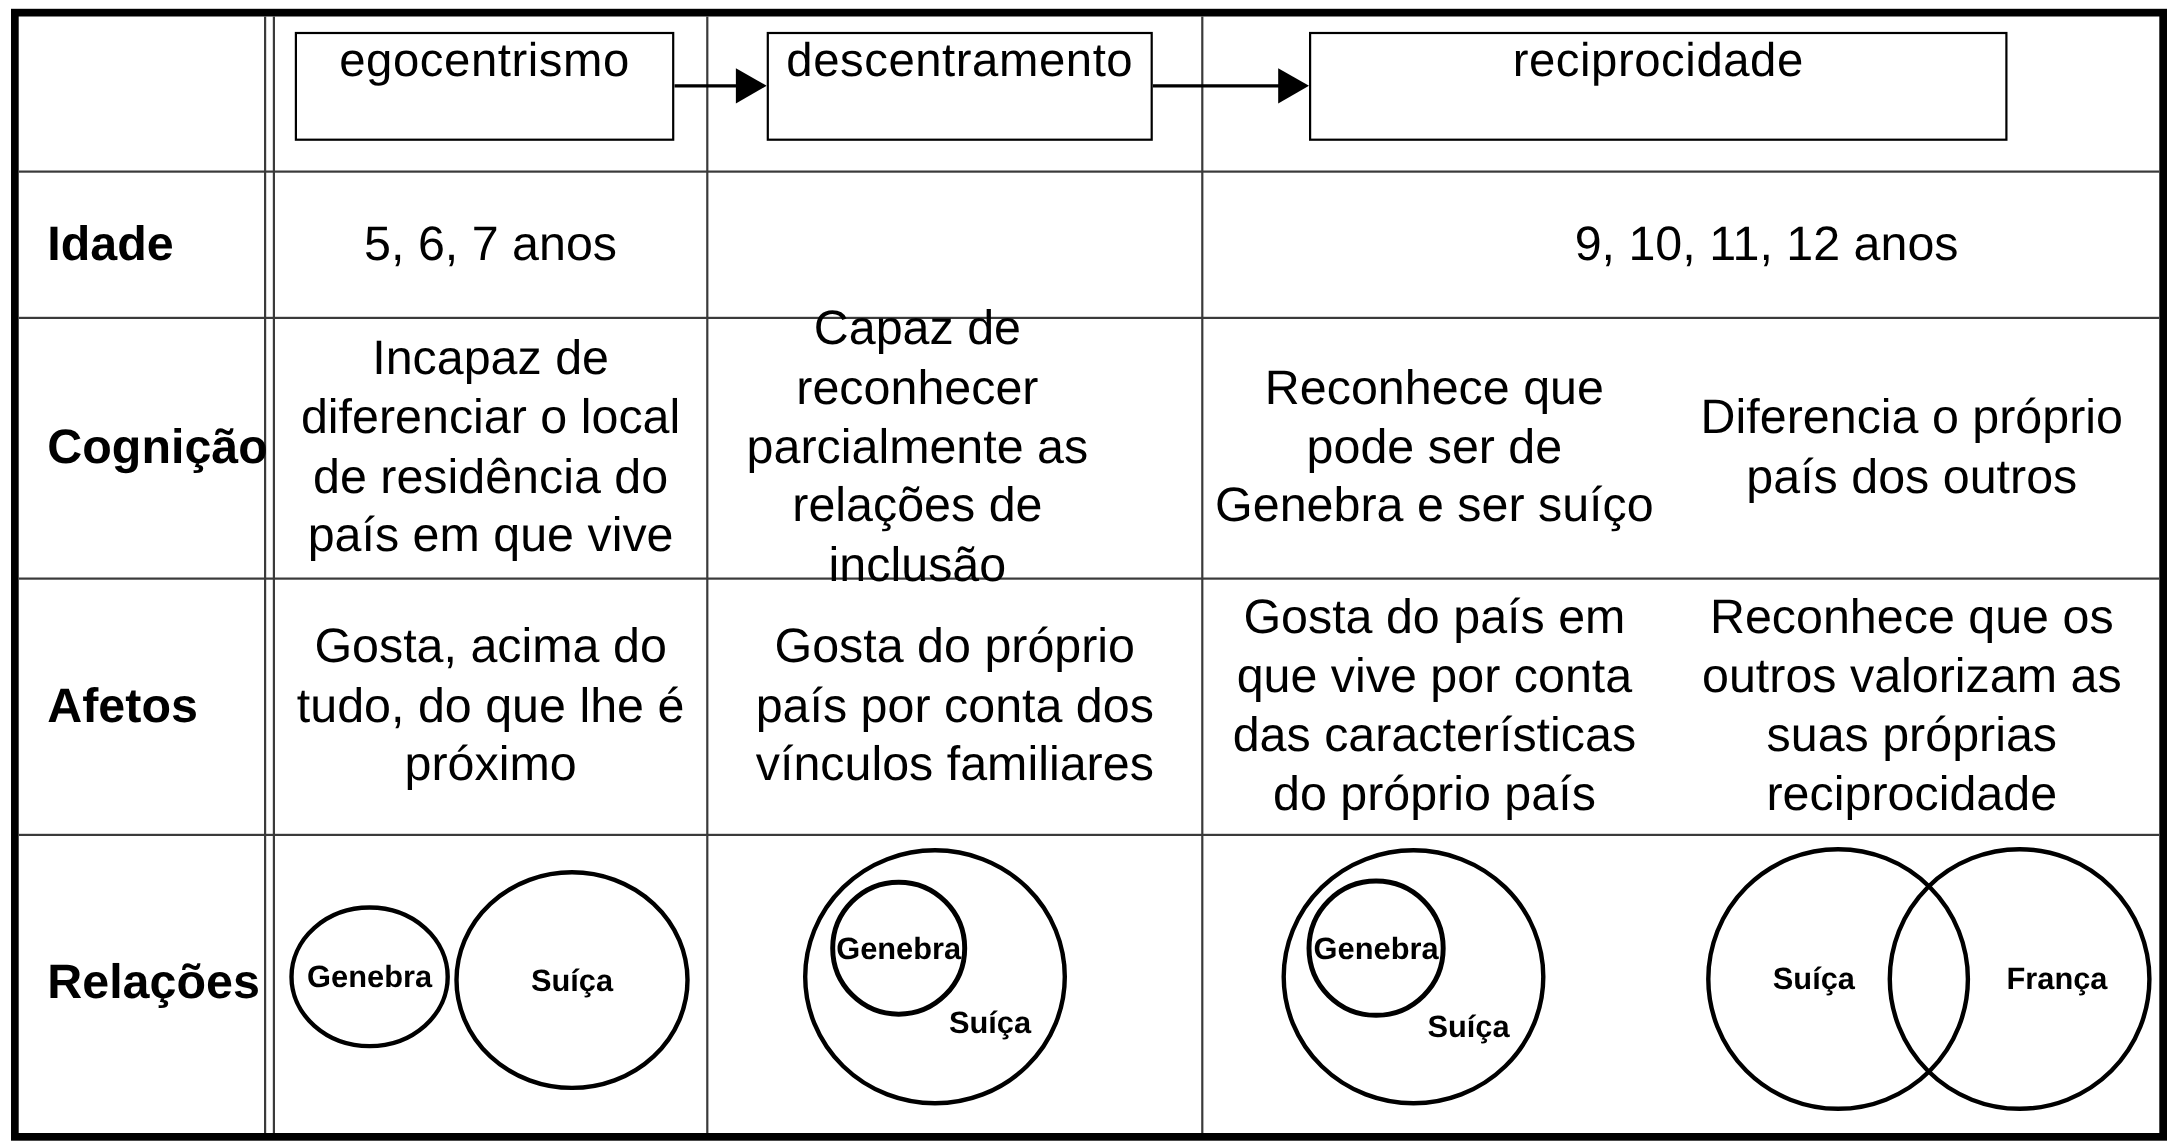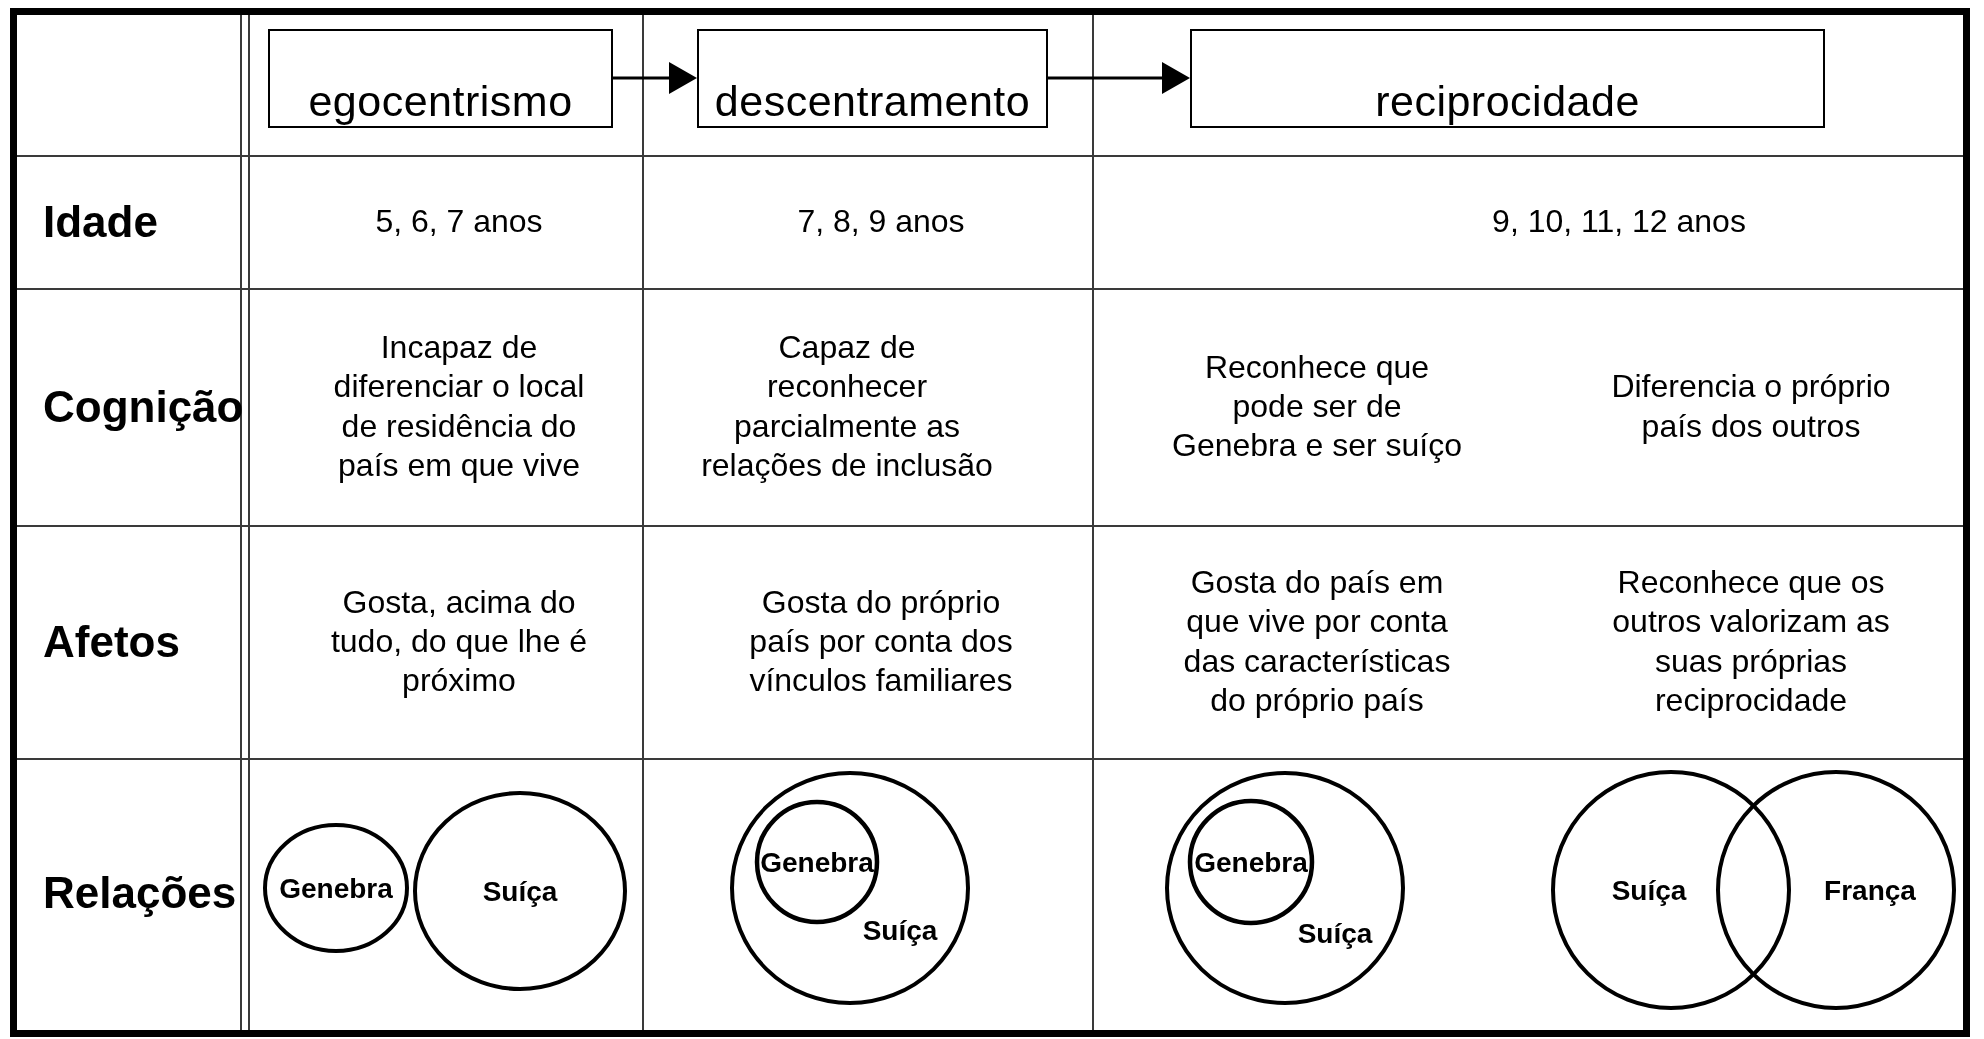--- a/index.html
+++ b/index.html
@@ -35,21 +35,21 @@
     background: #3a3a3a;
   }
   .stage-box {
     position: absolute;
     top: 29px;
     height: 99px;
     border: 2px solid #000;
     box-sizing: border-box;
     background: #fff;
     display: flex;
-    align-items: flex-end;
+    align-items: flex-start;
     justify-content: center;
     font-size: 43px;
     letter-spacing: 0.5px;
   }
   .arrow-svg { position: absolute; top: 58px; }
   .row-label {
     position: absolute;
     left: 23px;
     width: 214px;
     display: flex;
@@ -57,24 +57,23 @@
     font-weight: bold;
     font-size: 44px;
     margin-left: 20px;
   }
   .cell {
     position: absolute;
     display: flex;
     align-items: center;
     justify-content: center;
     text-align: center;
-    font-size: 32px;
+    font-size: 44px;
     line-height: 1.22;
     white-space: pre-line;
-    margin-left: 13px;
   }
   .venn { position: absolute; top: 758px; }
   .venn ellipse, .venn circle { fill: none; stroke: #000; }
   .venn text {
     font-family: "Liberation Sans", sans-serif;
     font-weight: bold;
     font-size: 28px;
     text-anchor: middle;
     dominant-baseline: central;
     fill: #000;
@@ -115,21 +114,20 @@
     <line x1="0" y1="20" x2="116" y2="20" stroke="#000" stroke-width="3"></line>
     <polygon points="114,4 114,36 142,20" fill="#000"></polygon>
   </svg>
 
   <div class="row-label" style="top:155px;height:133px">Idade</div>
   <div class="row-label" style="top:288px;height:237px">Cognição</div>
   <div class="row-label" style="top:525px;height:233px">Afetos</div>
   <div class="row-label" style="top:758px;height:269px">Relações</div>
 
   <div class="cell" style="left:250px;top:155px;width:392px;height:133px">5, 6, 7 anos</div>
-  <div class="cell" style="left:644px;top:155px;width:448px;height:133px">7, 8, 9 anos</div>
   <div class="cell" style="left:1094px;top:155px;width:1024px;height:133px">9, 10, 11, 12 anos</div>
 
   <div class="cell" style="left:250px;top:288px;width:392px;height:237px">Incapaz de
 diferenciar o local
 de residência do
 país em que vive</div>
   <div class="cell" style="left:644px;top:288px;width:380px;height:237px">Capaz de
 reconhecer
 parcialmente as
 relações de inclusão</div>

